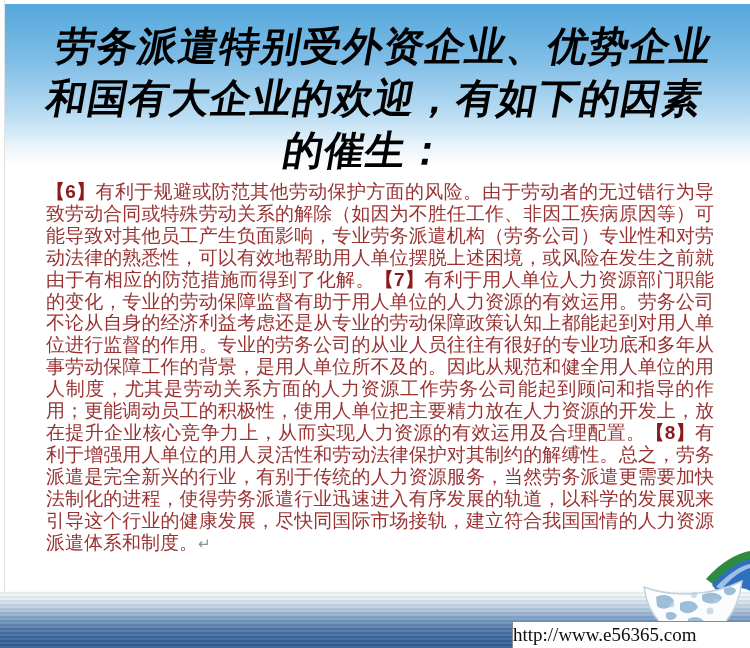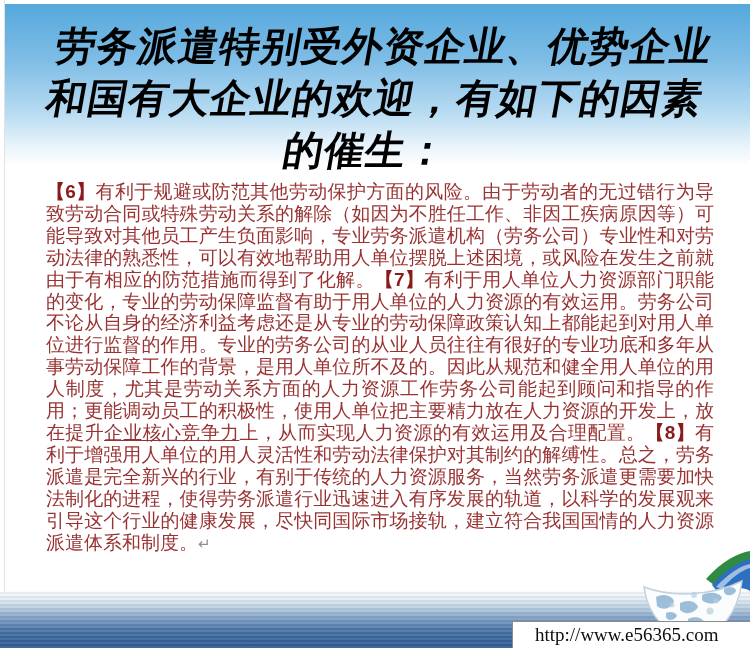--- a/index.html
+++ b/index.html
@@ -37,21 +37,21 @@
   }
   .title .t-line{white-space:nowrap;}
   .body-wrap{
     position:absolute;left:46px;top:181px;width:668px;
     z-index:3;
     color:#993333;
     font-size:19px;line-height:21.9px;
     text-align:justify;
   }
   .seg-bold{font-weight:bold;color:#8b1a1a;}
-  .seg-underline{text-decoration:underline;}
+  .seg-underline{}
   .seg-return{color:#8f8f8f;font-size:15px;}
   
   .ocean{
     position:absolute;left:0;bottom:0;width:750px;height:58px;
     background:
       repeating-linear-gradient(180deg,
         rgba(255,255,255,0.08) 0 2px, rgba(0,0,0,0.05) 2px 4px),
       linear-gradient(180deg,
         #fdfefe 0%, #e3ecf4 16%, #b6cbdf 32%,
         #7b9ec4 50%, #4d77a8 68%, #3a659c 84%, #2f5a90 100%);
@@ -62,21 +62,20 @@
     position:absolute;right:0px;top:551px;width:114px;height:97px;
     z-index:4;
   }
   
   .url-box{
     position:absolute;left:512px;top:621px;width:238px;height:27px;
     background:#ffffff;border:1px solid #8a8a8a;border-right:none;border-bottom:none;
     box-sizing:border-box;
     z-index:6;
     display:flex;align-items:center;
-    padding-left:22px;
   }
   .url-text{
     font-family:"Liberation Serif", serif;
     font-size:19px;color:#0d0d0d;
     text-decoration:none;
   }
 </style>
 </head>
 <body>
 

